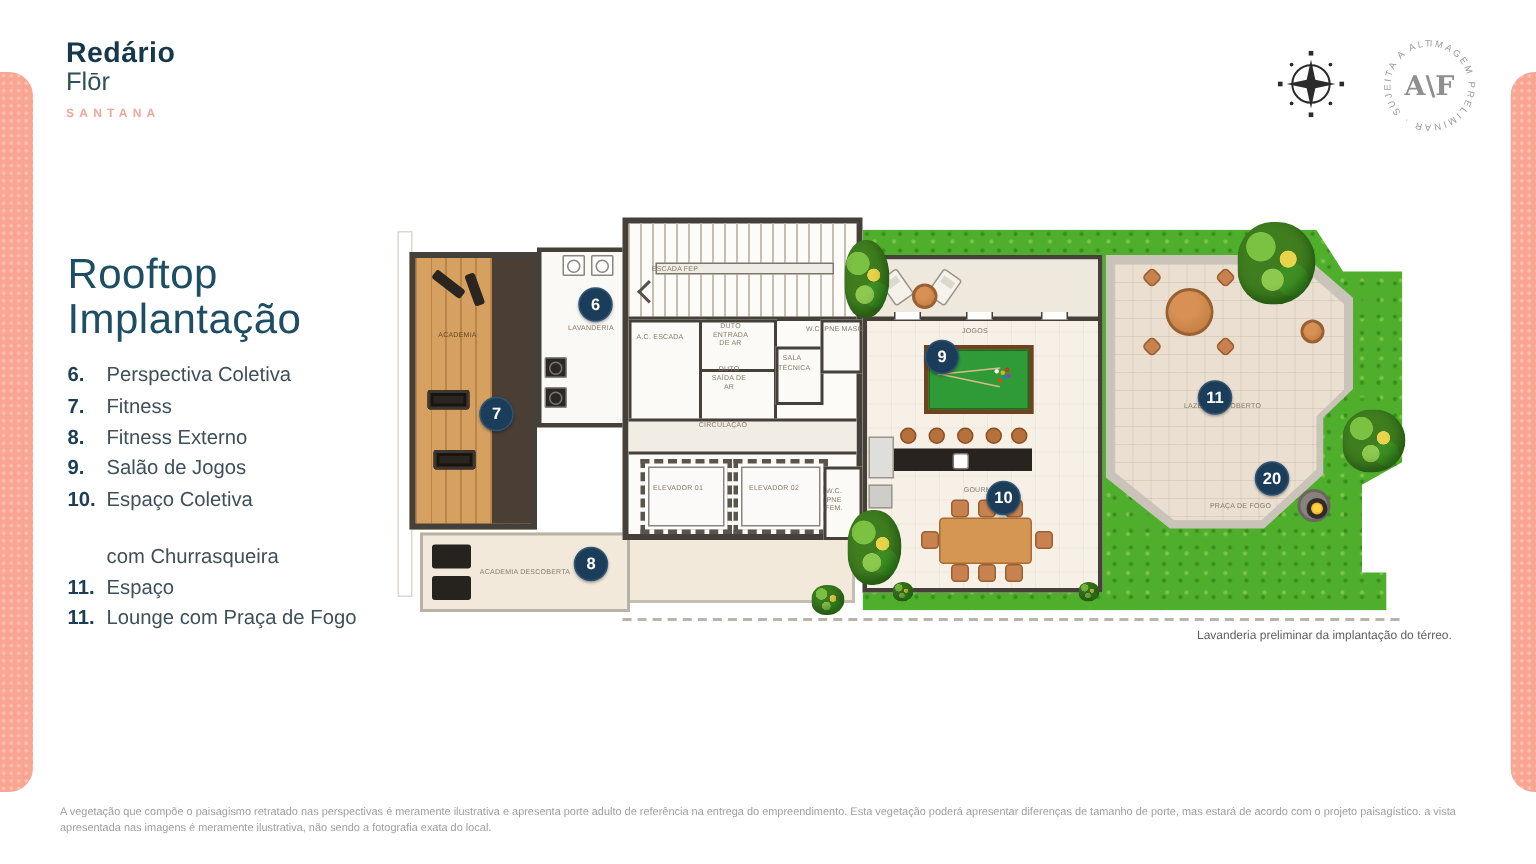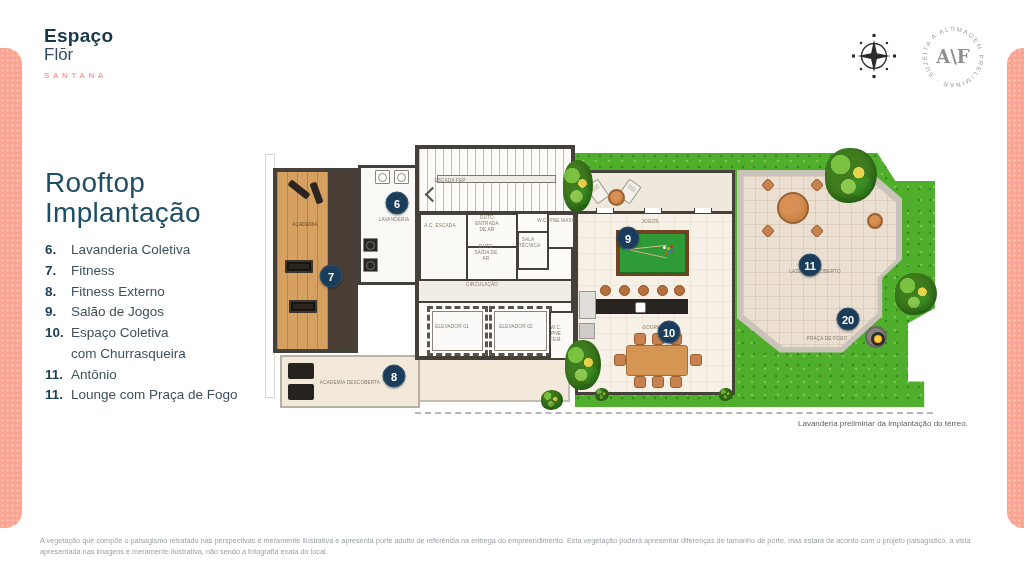--- a/index.html
+++ b/index.html
@@ -19,21 +19,21 @@
   .brand .n1{font-size:19px;font-weight:bold;color:#16384a;letter-spacing:.3px;line-height:1.05;}
   .brand .n2{font-size:17px;color:#2f4e5e;line-height:1.05;}
   .brand .sub{font-size:8px;font-weight:bold;letter-spacing:3.5px;color:#f2a79b;margin-top:7px;}
 
   
   .title{left:45px;top:168px;font-size:28px;color:#1d4e63;line-height:1.08;letter-spacing:.3px;}
   .legend{left:45px;top:243px;}
   .leg-row{display:flex;margin-bottom:7px;font-size:13.5px;line-height:1.02;}
   .leg-num{width:26px;font-weight:bold;color:#1c3e56;flex:none;}
   .leg-text{color:#3f505a;}
-  .leg-text .l2{display:block;margin-top:7px;}
+  .leg-text .l2{display:block;margin-top:24px;}
 
   
   .compass{left:851px;top:33px;width:46px;height:46px;}
   
   .stamp{left:916px;top:20px;width:74px;height:74px;}
 
   
   .plan{left:265px;top:140px;width:672px;height:280px;}
   .room,.pp{position:absolute;box-sizing:border-box;}
   .plabel{position:absolute;font-size:6px;color:#86796a;letter-spacing:.2px;white-space:nowrap;
@@ -129,21 +129,21 @@
 </style>
 </head>
 <body>
 
 <div class="stage">
 
   <div class="tab tab-left"></div>
   <div class="tab tab-right"></div>
 
   <div class="abs brand">
-    <div class="n1">Espaço</div>
+    <div class="n1">Redário</div>
     <div class="n2">Flōr</div>
     <div class="sub">SANTANA</div>
   </div>
 
   <svg class="abs compass" viewBox="0 0 48 48">
     <circle cx="24" cy="24" r="13" fill="none" stroke="#2b2b2b" stroke-width="1.4"></circle>
     <polygon points="24,7 27,21 41,24 27,27 24,41 21,27 7,24 21,21" fill="#2b2b2b"></polygon>
     <rect x="22.4" y="1" width="3.2" height="3.2" fill="#2b2b2b"></rect>
     <rect x="22.4" y="43.8" width="3.2" height="3.2" fill="#2b2b2b"></rect>
     <rect x="1" y="22.4" width="3.2" height="3.2" fill="#2b2b2b"></rect>
@@ -165,41 +165,41 @@
   </svg>
 
   <div class="abs title">
     <div>Rooftop</div>
     <div>Implantação</div>
   </div>
 
   <div class="abs legend">
     <div class="leg-row">
         <span class="leg-num">6.</span>
-        <span class="leg-text">Lavanderia Coletiva</span>
+        <span class="leg-text">Perspectiva Coletiva</span>
       </div>
     <div class="leg-row">
         <span class="leg-num">7.</span>
         <span class="leg-text">Fitness</span>
       </div>
     <div class="leg-row">
         <span class="leg-num">8.</span>
         <span class="leg-text">Fitness Externo</span>
       </div>
     <div class="leg-row">
         <span class="leg-num">9.</span>
         <span class="leg-text">Salão de Jogos</span>
       </div>
     <div class="leg-row">
         <span class="leg-num">10.</span>
         <span class="leg-text"><span>Espaço Coletiva</span><span class="l2">com Churrasqueira</span></span>
       </div>
     <div class="leg-row">
         <span class="leg-num">11.</span>
-        <span class="leg-text">Antōnio</span>
+        <span class="leg-text">Espaço</span>
       </div>
     <div class="leg-row">
         <span class="leg-num">11.</span>
         <span class="leg-text">Lounge com Praça de Fogo</span>
       </div>
   </div>
 
   <div class="abs plan">
 
     <div class="pp ledge"></div>

